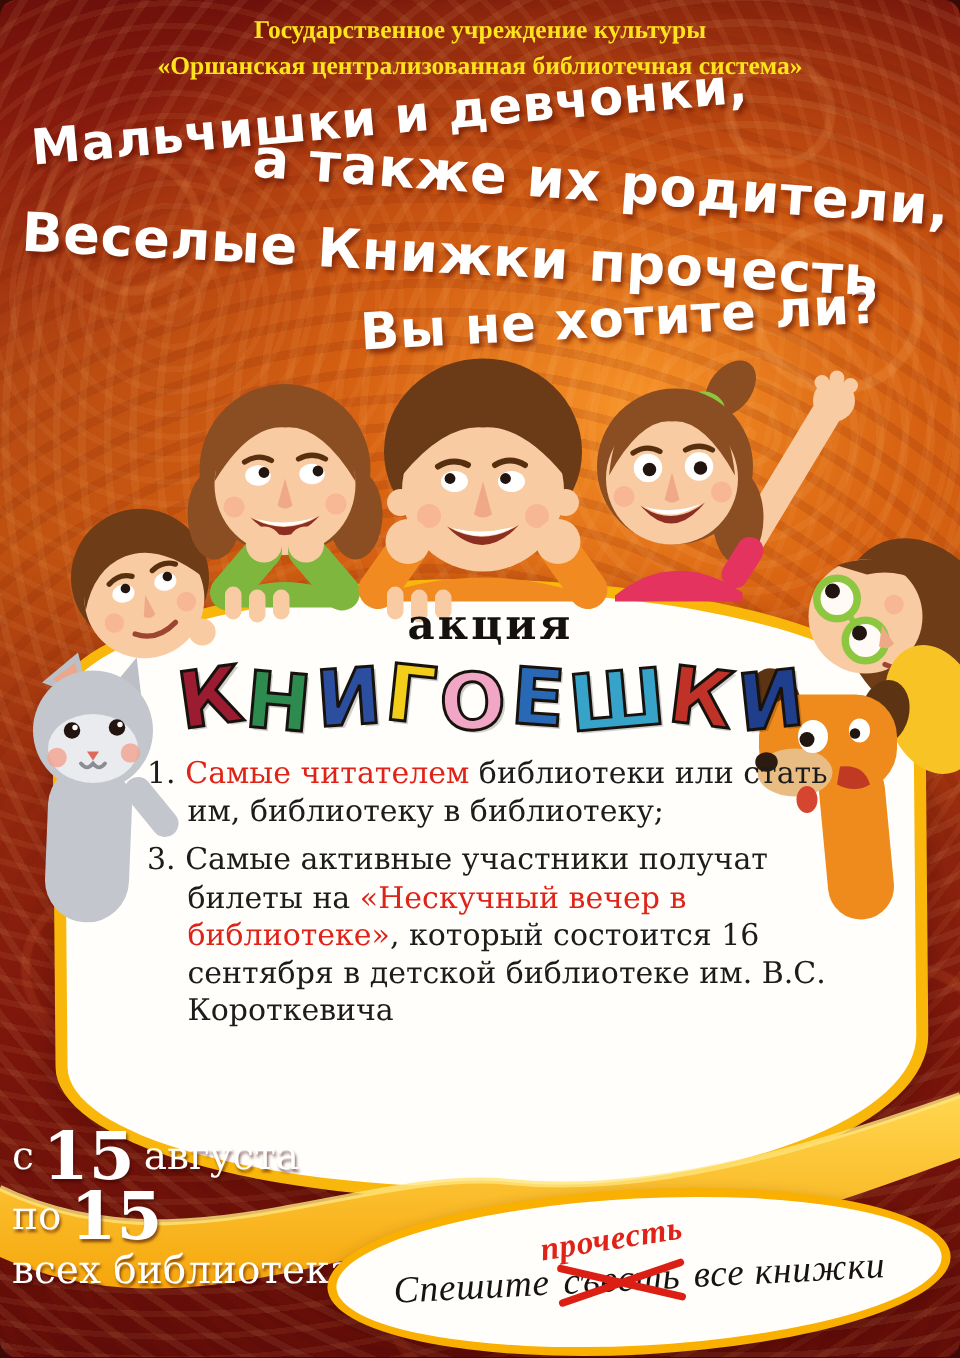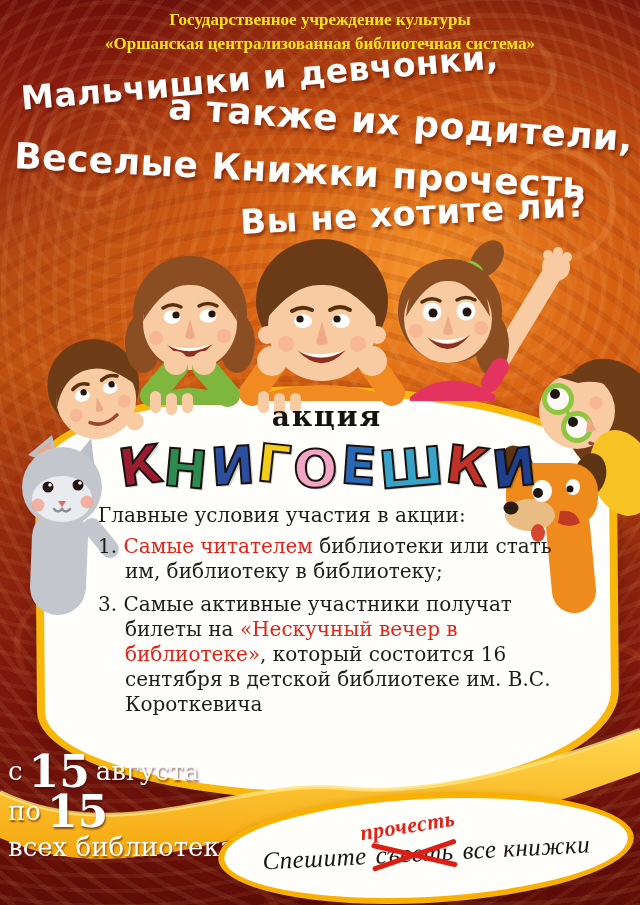--- a/index.html
+++ b/index.html
@@ -2,20 +2,21 @@
 <html><head>
 <meta charset="utf-8">
 <style>
   html,body{margin:0;padding:0;background:#3a0a05;}
   #poster{
     position:relative;width:640px;height:905px;overflow:hidden;
     font-family:"DejaVu Serif", serif;
     background:
       radial-gradient(ellipse 430px 330px at 66% 30%, rgba(250,150,40,.95) 0%, rgba(224,104,18,.75) 45%, rgba(170,55,12,0) 100%),
       linear-gradient(180deg,#6e100b 0%, #8a1c0e 10%, #b34712 28%, #c05210 40%, #962a0f 58%, #7c160c 76%, #5f0c08 100%);
+    border-radius: 11px;
   }
   
   .pattern{position:absolute;inset:0;pointer-events:none;}
   .pattern.dots{
     background-image:
       repeating-radial-gradient(circle at 18% 22%, rgba(255,190,120,.07) 0 4px, transparent 4px 15px),
       repeating-radial-gradient(circle at 78% 32%, rgba(255,210,140,.08) 0 5px, transparent 5px 17px),
       repeating-radial-gradient(circle at 45% 80%, rgba(120,25,6,.14) 0 6px, transparent 6px 19px);
   }
   .pattern.rings{
@@ -275,21 +276,20 @@
         <span style="color: rgb(46, 139, 79);">Н</span>
         <span style="color: rgb(44, 78, 158);">И</span>
         <span style="color: rgb(242, 206, 27);">Г</span>
         <span style="color: rgb(242, 166, 198);">О</span>
         <span style="color: rgb(41, 104, 180);">Е</span>
         <span style="color: rgb(56, 163, 200);">Ш</span>
         <span style="color: rgb(192, 50, 39);">К</span>
         <span style="color: rgb(31, 62, 140);">И</span>
       </div>
     <div class="conditions">
-      <p class="cond-heading">Главные условия участия в акции:</p>
       <p class="cond-item"><span>1. </span><span class="red">Самые читателем</span><span> библиотеки или стать им, библиотеку в библиотеку;</span></p>
       <p class="cond-item"><span>3. Самые активные участники получат билеты на </span><span class="red">«Нескучный вечер в библиотеке»</span><span>, который состоится 16 сентября в детской библиотеке им. В.С. Короткевича</span></p>
     </div>
   </div>
 
   <div class="dates">
     <div class="dline">
       <span class="sm">с</span>
       <span class="big">15</span>
       <span class="sm">августа</span>

